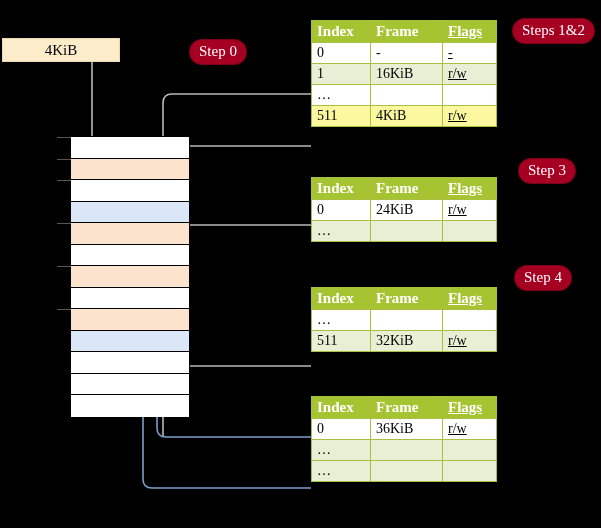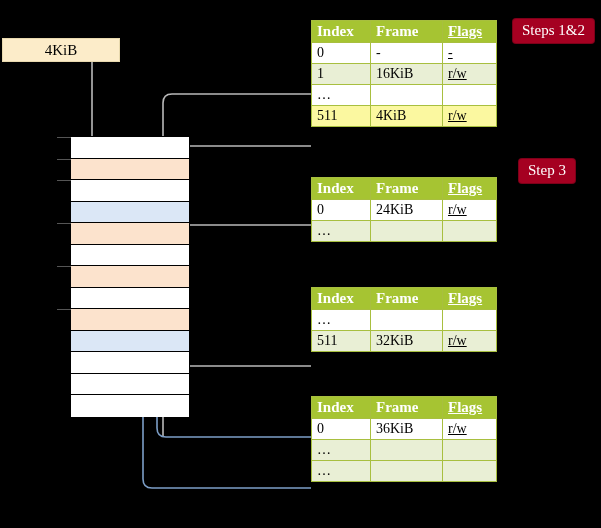--- a/index.html
+++ b/index.html
@@ -18,21 +18,21 @@
 
   
   .step-badge {
     position: absolute;
     background: #a50021;
     color: #ffffff;
     font-family: "Liberation Serif", serif;
     font-size: 15px;
     line-height: 1;
     padding: 4px 9px 5px 9px;
-    border-radius: 3px;
+    border-radius: 12px;
     white-space: nowrap;
     box-shadow: 0 0 0 1px #7d0019;
   }
 
   
   .page-label {
     position: absolute;
     background: #fcecc9;
     border: 1px solid #e8d9ae;
     color: #000000;
@@ -177,22 +177,24 @@
       <div class="mrow m-white" style="top: 150.5px; height: 21.5px;"></div>
       <div class="mrow m-orange" style="top: 172px; height: 21.5px;">
         <div class="tick" style="top: 0px;"></div>
       </div>
       <div class="mrow m-blue" style="top: 193.5px; height: 21.5px;"></div>
       <div class="mrow m-white" style="top: 215px; height: 21.5px;"></div>
       <div class="mrow m-white" style="top: 236.5px; height: 21.5px;"></div>
       <div class="mrow m-white" style="top: 258px; height: 21.5px; border-bottom: none;"></div>
     </div>
 
+  <div class="step-badge" style="left:190px; top:40px;">Step 0</div>
   <div class="step-badge" style="left:513px; top:19px;">Steps 1&amp;2</div>
   <div class="step-badge" style="left:519px; top:159px;text-align:center;">Step 3</div>
+  <div class="step-badge" style="left:515px; top:266px;">Step 4</div>
 
   <div id="tables-root">
       <table class="ptable" style="left: 311px; top: 20px;">
         <thead>
           <tr>
             <th class="col-index">Index</th>
             <th class="col-frame">Frame</th>
             <th class="col-flags">Flags</th>
           </tr>
         </thead>

